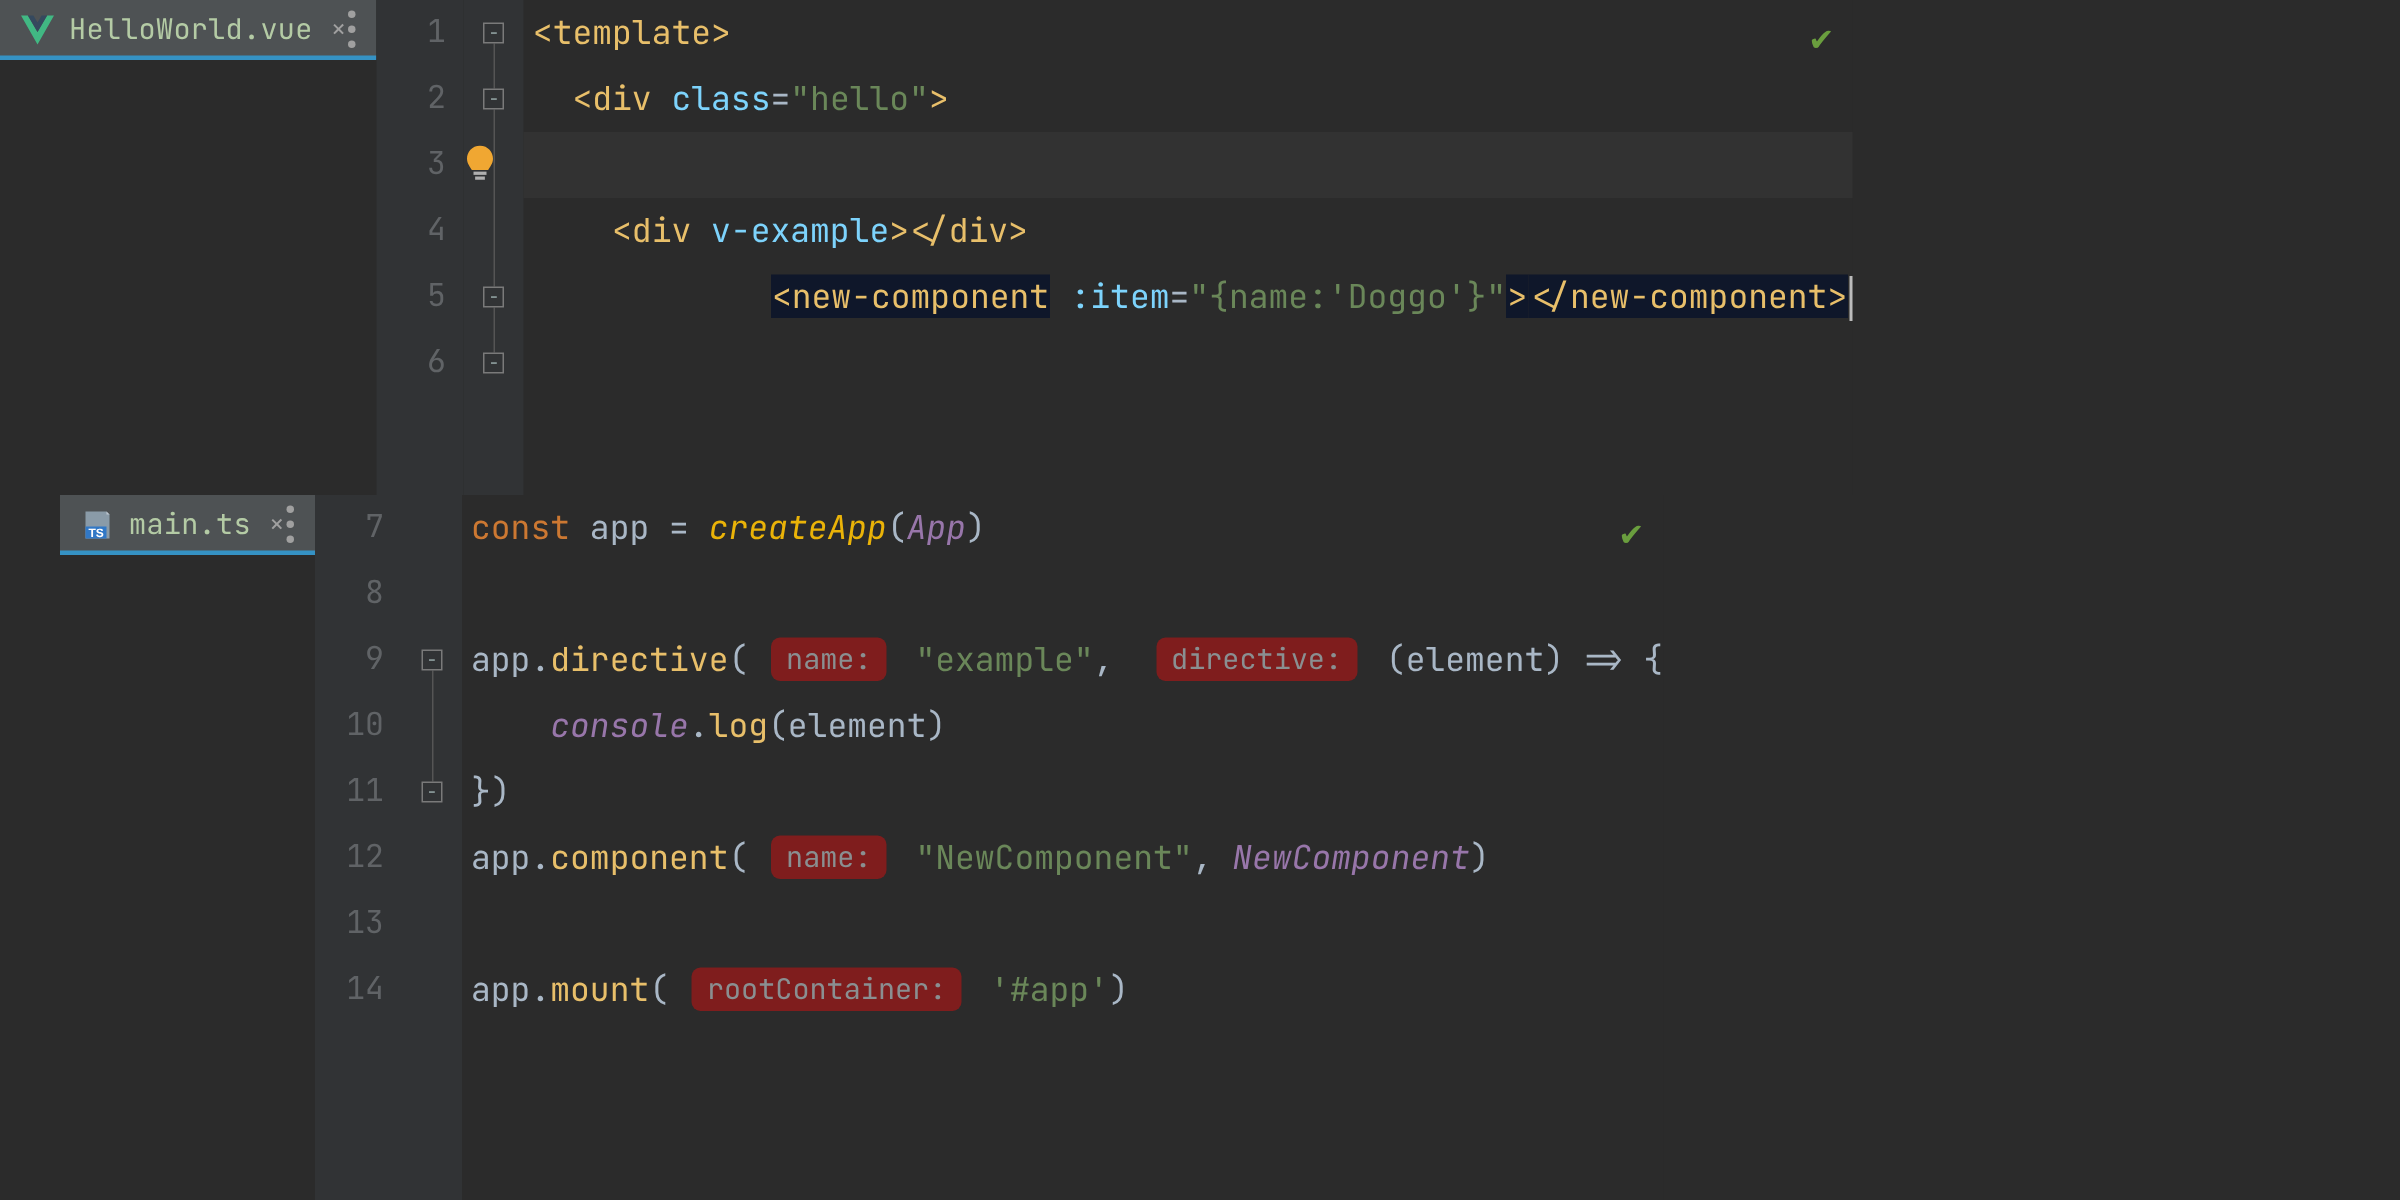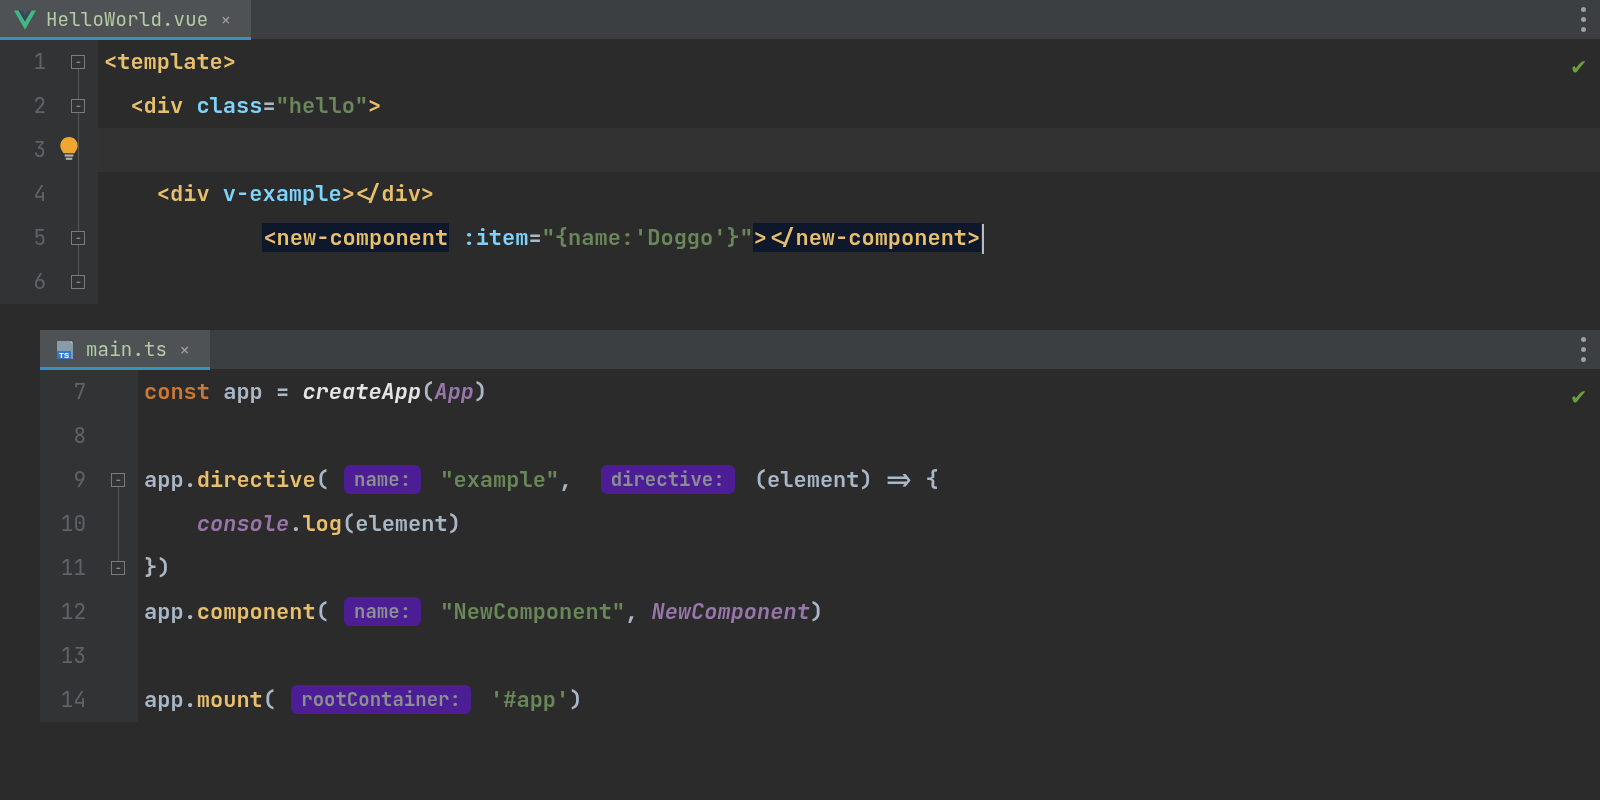--- a/index.html
+++ b/index.html
@@ -1,54 +1,54 @@
 <!DOCTYPE html>
 <html><head>
 <meta charset="utf-8">
 <style>
   * { margin: 0; padding: 0; box-sizing: border-box; }
   html, body { width: 1600px; height: 800px; background:#2b2b2b; font-family: "JetBrains Mono", "Fira Code", Menlo, Consolas, monospace; font-size: 22px; color:#a9b7c6; overflow:hidden; }
-  .pane { display:flex; flex-direction:column; }
+  .pane { display:flex; flex-direction:row; }
 
   
   .tabbar { height:40px; background:#3c3f41; display:flex; align-items:stretch; position:relative; border-bottom:1px solid #2b2b2b; }
   .tab { display:flex; align-items:center; gap:10px; padding:0 18px 0 14px; background:#4e5254; position:relative; }
   .tab.active::after { content:""; position:absolute; left:0; right:0; bottom:-1px; height:3px; background:#3592c4; }
   .tab .filename { color:#b4cba5; font-size:19px; letter-spacing:0.2px; }
   .tab .close-x { color:#a0a0a0; font-size:18px; line-height:1; padding:0 2px;}
   .tabbar .kebab { position:absolute; right:14px; top:0; bottom:0; display:flex; flex-direction:column; justify-content:center; gap:5px; }
   .kebab .dot { width:5px; height:5px; border-radius:50%; background:#a0a0a0; }
 
   
   .editor { position:relative; display:flex; background:#2b2b2b; }
   .gutter { width:58px; flex:0 0 58px; background:#313335; color:#606366; text-align:right; padding-right:12px; font-size:21px; line-height:44px; user-select:none; }
   .fold-col { width:40px; flex:0 0 40px; background:#313335; display:flex; flex-direction:column; }
   .fold-cell { height:44px; display:flex; align-items:center; justify-content:center; position:relative; }
   .fold-line { position:absolute; top:0; bottom:0; left:50%; width:1px; background:#555; }
   .fold-line.top { bottom:50%; }
   .fold-line.bot { top:50%; }
   .fold-box { width:14px; height:14px; border:1px solid #7a7a7a; background:#313335; display:flex; align-items:center; justify-content:center; font-size:12px; line-height:12px; color:#9aa; z-index:1;}
-  .code { flex:1; position:relative;font-weight:bold; }
+  .code { flex:1; position:relative; }
   .code-line { height:44px; line-height:44px; white-space:pre; padding-left:6px; position:relative; }
   .code-line.hl { background:#323232; }
   .caret::after { content:""; display:inline-block; width:2px; height:30px; background:#bbb; vertical-align:middle; margin-left:1px; }
 
   .bulb { position:absolute; left:-40px; top:8px; display:flex; align-items:center; justify-content:center; }
   .check-ok { position:absolute; right:14px; top:10px; color:#6a9e3e; font-size:24px; }
 
   
   .kw  { color:#cc7832; }
   .tag { color:#e8bf6a; }
   .attr{ color:#7dd3fc; }
   .str { color:#6a8759; }
   .ital{ color:#9876aa; font-style:italic; }
-  .cital{ color:#e5e5e5; font-style:italic; }
+  .cital{ color:#eab308; font-style:italic; }
   .pn  { color:#a9b7c6; }
   .hl-tag { background:#0f172a; color:#e8bf6a; padding:0 1px; }
-  .param-hint { background:#4c1d95; color:#8a8f91; font-size:19px; padding:2px 10px; border-radius:6px; margin:0 6px 0 2px; vertical-align:1px; }
+  .param-hint { background:#7f1d1d; color:#8a8f91; font-size:19px; padding:2px 10px; border-radius:6px; margin:0 6px 0 2px; vertical-align:1px; }
 
   
   .vue-icon svg, .ts-icon svg { display:block; }
 
 </style>
 </head>
 <body>
 
 <div class="pane" style="height:330px;">
   <div class="tabbar">

